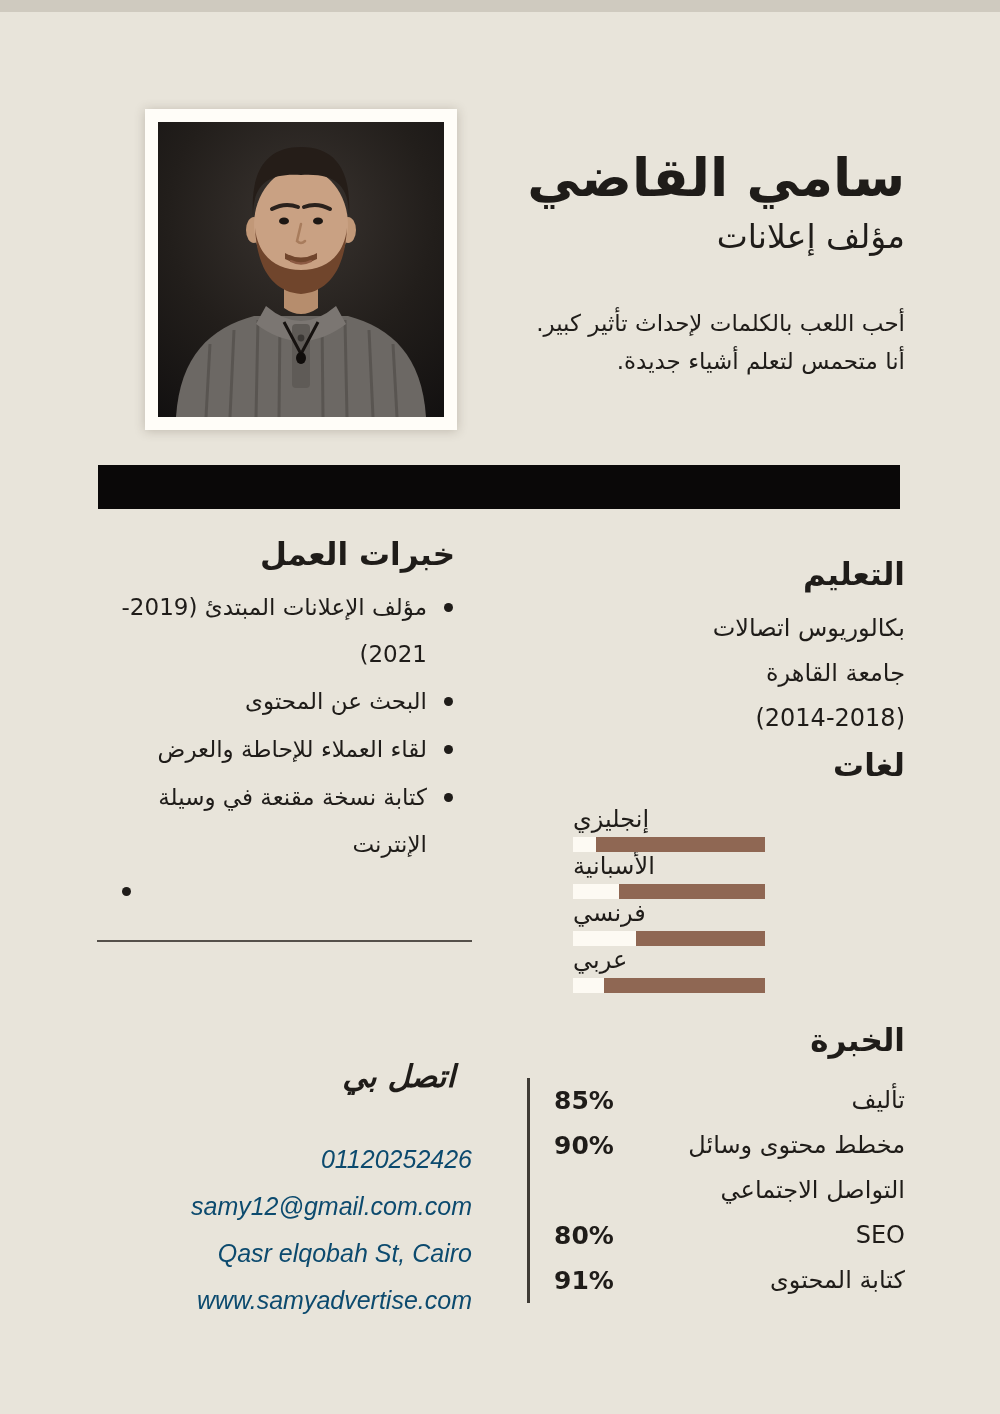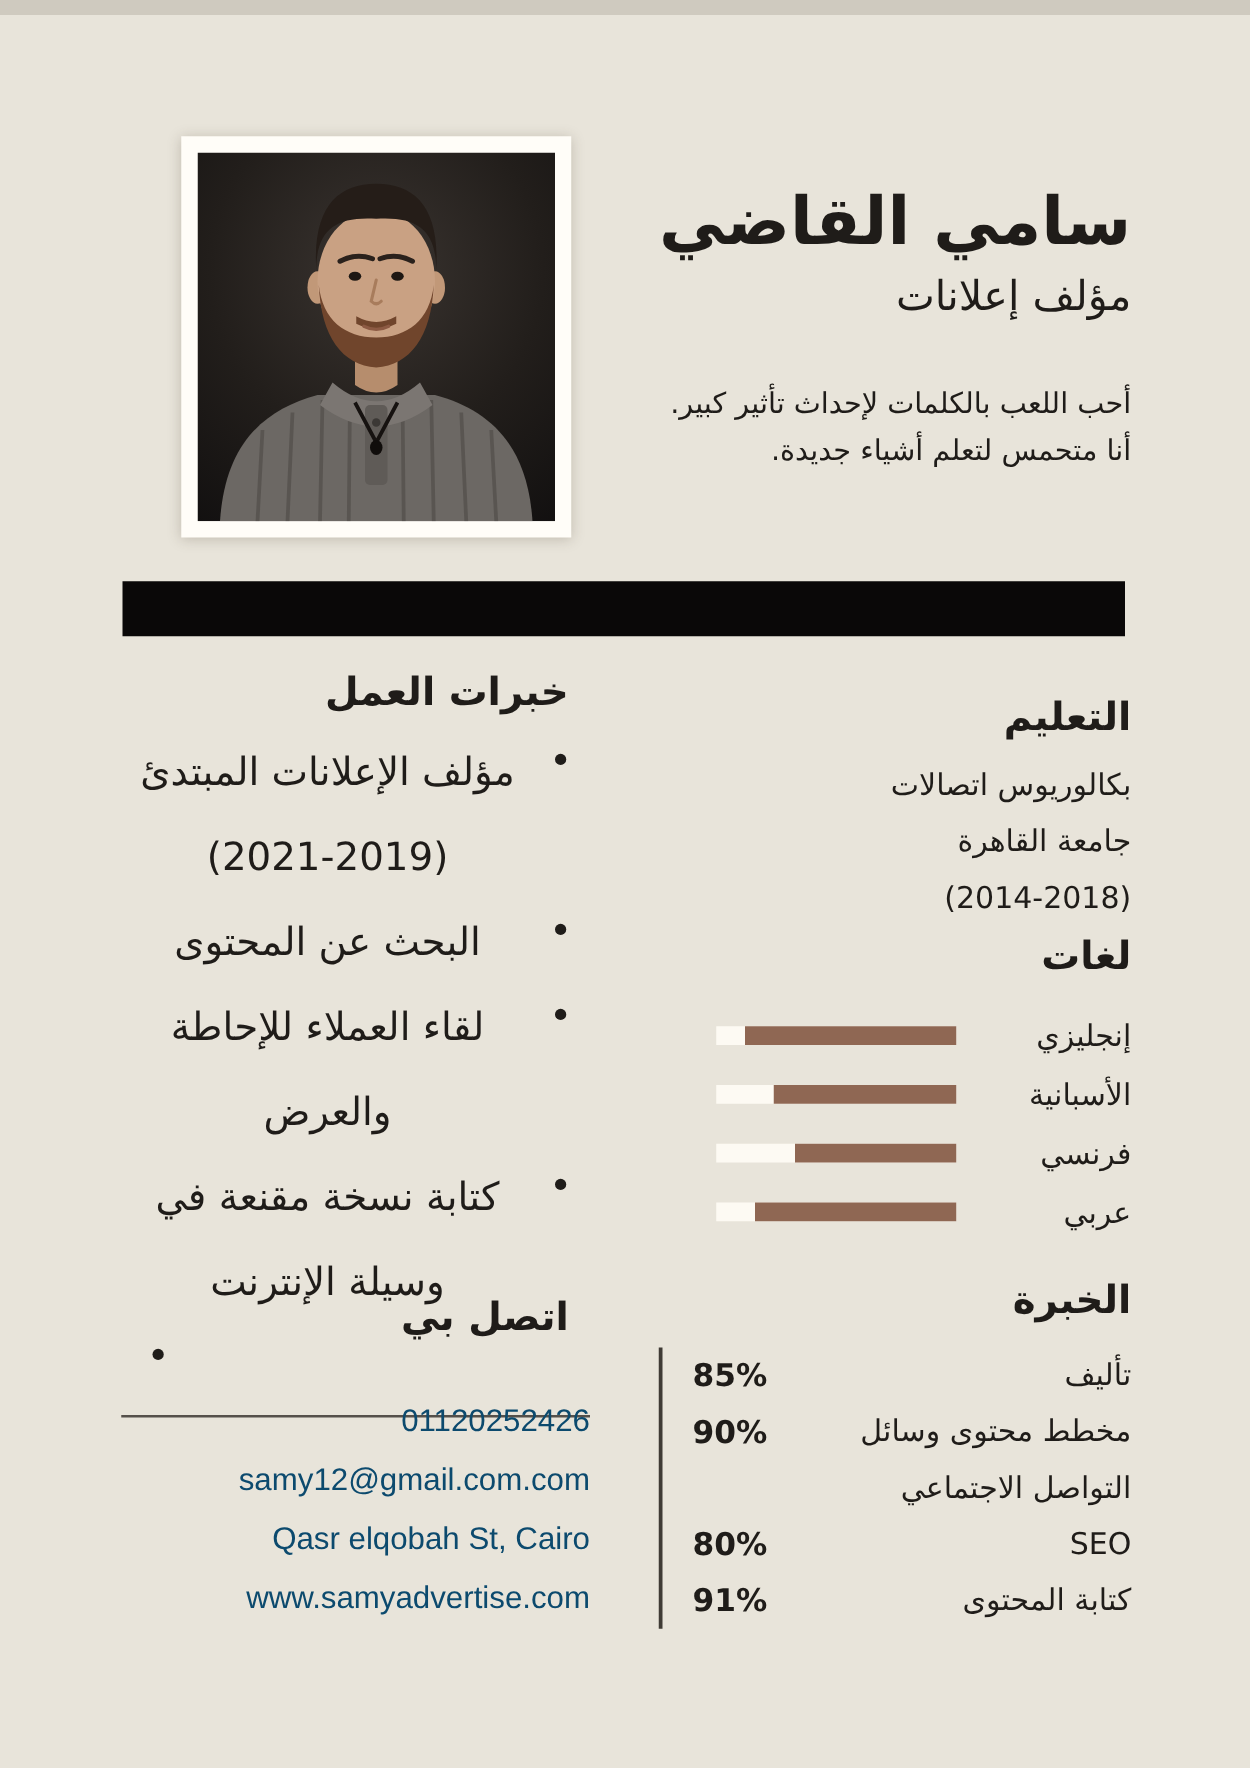--- a/index.html
+++ b/index.html
@@ -30,43 +30,43 @@
   
   .black-bar{position:absolute;left:98px;top:453px;width:802px;height:44px;background:#0a0808;}
   
   h2.sec{font-size:31px;font-weight:700;margin:0;line-height:48px;}
   
   .col-edu{position:absolute;right:95px;top:538px;width:378px;}
   #edu-lines{margin-top:8px;}
   .edu-line{font-size:24px;line-height:45px;text-align:right;}
   .lang-head{margin-top:10px;}
   #lang-rows{margin-top:16px;}
-  .lang-row{display:flex;justify-content:space-between;align-items:center;height:47px;padding-left:46px;}
+  .lang-row{display:flex;justify-content:space-between;align-items:flex-end;height:47px;padding-left:46px;flex-direction:column;}
   .lang-label{font-size:24px;}
   .lang-bar{width:192px;height:15px;background:#fdfaf3;position:relative;flex:0 0 auto;}
   .lang-fill{position:absolute;right:0;top:0;bottom:0;background:#8f6753;}
   
   .col-skill{position:absolute;right:95px;top:1004px;width:378px;}
   .skills-body{margin-top:14px;border-left:3px solid #3f3b35;padding-left:24px;}
   .skill-row{display:flex;justify-content:space-between;align-items:flex-start;font-size:24px;line-height:45px;}
   .skill-label{text-align:right;max-width:282px;}
   .skill-percent{font-weight:700;font-size:25px;white-space:nowrap;direction:ltr;}
   
   .col-work{position:absolute;left:97px;top:518px;width:375px;}
   .col-work h2{padding-left:0;margin-left:0;margin-right:0;padding-right:17px;}
   ul.work-list{list-style:none;margin:6px 0 0;padding:0 17px 0 0;}
-  .work-list li{position:relative;padding-right:28px;font-size:31px;line-height:68px;min-height:48px;text-align:center;}
+  .work-list li{position:relative;padding-right:28px;font-size:23px;line-height:47px;min-height:48px;text-align:right;}
   .work-list li::before{
     content:"";position:absolute;right:2px;top:19px;
     width:9px;height:9px;border-radius:50%;background:#1f1c19;
   }
   .work-list li.empty::before{right:auto;left:25px;}
   .hline{margin-top:24px;height:2px;background:#55504a;width:100%;}
   
-  .col-contact{position:absolute;left:97px;top:1018px;width:375px;}
+  .col-contact{position:absolute;left:97px;top:1040px;width:375px;font-style:italic;}
   .col-contact h2{padding-right:17px;}
   .contact-lines{
     direction:ltr;text-align:right;
     margin-top:36px;padding-left:6px;
     font-family:"Liberation Sans","DejaVu Sans",sans-serif;
     font-size:25px;line-height:47px;color:#0c4a6e;
   }
 </style>
 </head>
 <body>

